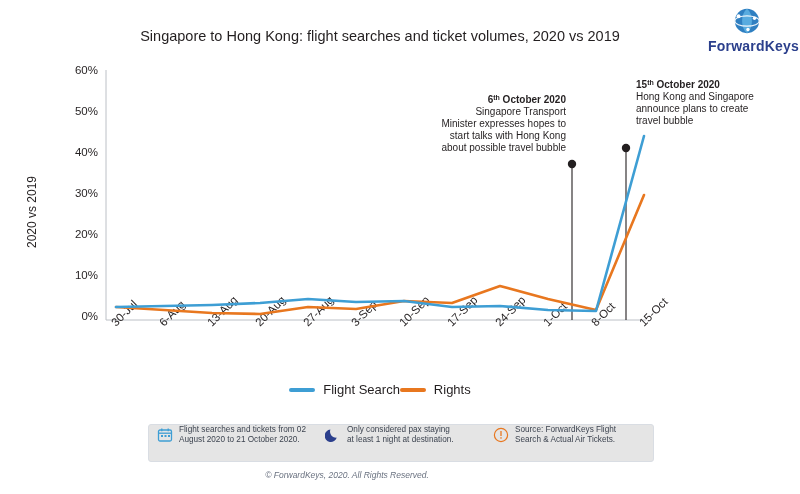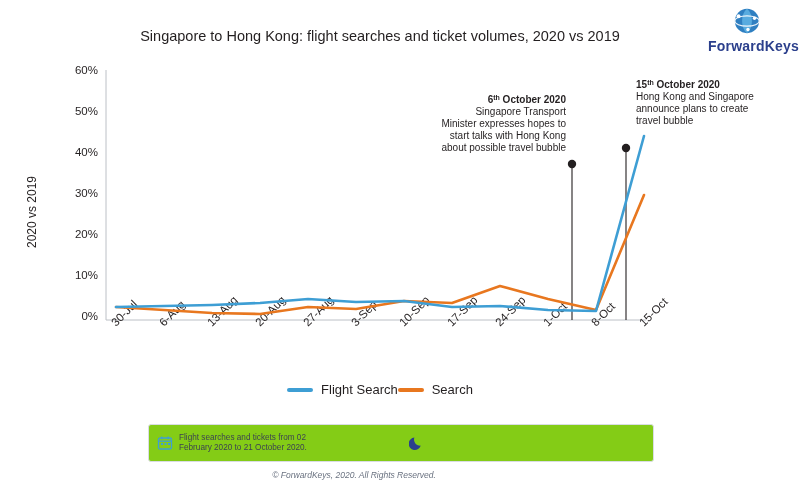--- a/index.html
+++ b/index.html
@@ -127,23 +127,23 @@
   
   .footbar {
     position: absolute;
     left: 148px;
     top: 424px;
     width: 506px;
     height: 38px;
     border: 1px solid #d9dde3;
     border-radius: 3px;
     display: flex;
-    align-items: center;
+    align-items: flex-start;
     box-sizing: border-box;
-    background: #84cc16;
+    background: #e5e5e5;
   }
   .foot-item {
     display: flex;
     align-items: center;
     gap: 6px;
     padding: 0 8px;
     flex: 1;
   }
   .foot-item .ficon {
     flex: none;
@@ -152,21 +152,21 @@
   }
   .foot-text {
     font-size: 8.2px;
     line-height: 1.25;
     color: #3d4450;
   }
 
   .copyright {
     position: absolute;
     top: 470px;
-    left: 16px;
+    left: 9px;
     width: 676px;
     text-align: center;
     font-size: 8.5px;
     color: #6a7280;
     font-style: italic;
   }
 </style>
 </head>
 <body>
 
@@ -247,44 +247,59 @@
   </svg>
 </div>
 
 <div class="legend">
   <div class="legend-item">
     <span class="legend-swatch" style="background:#3e9ed4"></span>
     <span class="legend-label">Flight Search</span>
   </div>
   <div class="legend-item">
     <span class="legend-swatch" style="background:#e8771f"></span>
-    <span class="legend-label">Search</span>
+    <span class="legend-label">Rights</span>
   </div>
 </div>
 
 <div class="footbar">
 
   <div class="foot-item">
     <svg class="ficon" viewBox="0 0 16 16">
       <rect x="1.5" y="3" width="13" height="11" rx="1.5" fill="none" stroke="#3e9ed4" stroke-width="1.3"></rect>
       <line x1="1.5" y1="6.2" x2="14.5" y2="6.2" stroke="#3e9ed4" stroke-width="1.3"></line>
       <line x1="4.8" y1="1.6" x2="4.8" y2="4.2" stroke="#3e9ed4" stroke-width="1.3"></line>
       <line x1="11.2" y1="1.6" x2="11.2" y2="4.2" stroke="#3e9ed4" stroke-width="1.3"></line>
       <rect x="4" y="8" width="2" height="2" fill="#3e9ed4"></rect>
       <rect x="7.5" y="8" width="2" height="2" fill="#3e9ed4"></rect>
       <rect x="11" y="8" width="2" height="2" fill="#3e9ed4"></rect>
     </svg>
     <div class="foot-text">
       <div>Flight searches and tickets from 02</div>
-      <div>February 2020 to 21 October 2020.</div>
+      <div>August 2020 to 21 October 2020.</div>
     </div>
   </div>
 
   <div class="foot-item">
     <svg class="ficon" viewBox="0 0 16 16">
       <path d="M11.8 10.6A6 6 0 0 1 5.4 2.6a6.2 6.2 0 1 0 6.4 8z" fill="#2b3f8c"></path>
     </svg>
-  </div>
-
+    <div class="foot-text">
+      <div>Only considered pax staying</div>
+      <div>at least 1 night at destination.</div>
+    </div>
+  </div>
+
+  <div class="foot-item">
+    <svg class="ficon" viewBox="0 0 16 16">
+      <circle cx="8" cy="8" r="6.6" fill="none" stroke="#e8771f" stroke-width="1.2"></circle>
+      <rect x="7.35" y="4" width="1.3" height="5" fill="#e8771f"></rect>
+      <rect x="7.35" y="10.2" width="1.3" height="1.5" fill="#e8771f"></rect>
+    </svg>
+    <div class="foot-text">
+      <div>Source: ForwardKeys Flight</div>
+      <div>Search &amp; Actual Air Tickets.</div>
+    </div>
+  </div>
 
 </div>
 
 <div class="copyright">© ForwardKeys, 2020. All Rights Reserved.</div>
 
 </body></html>

